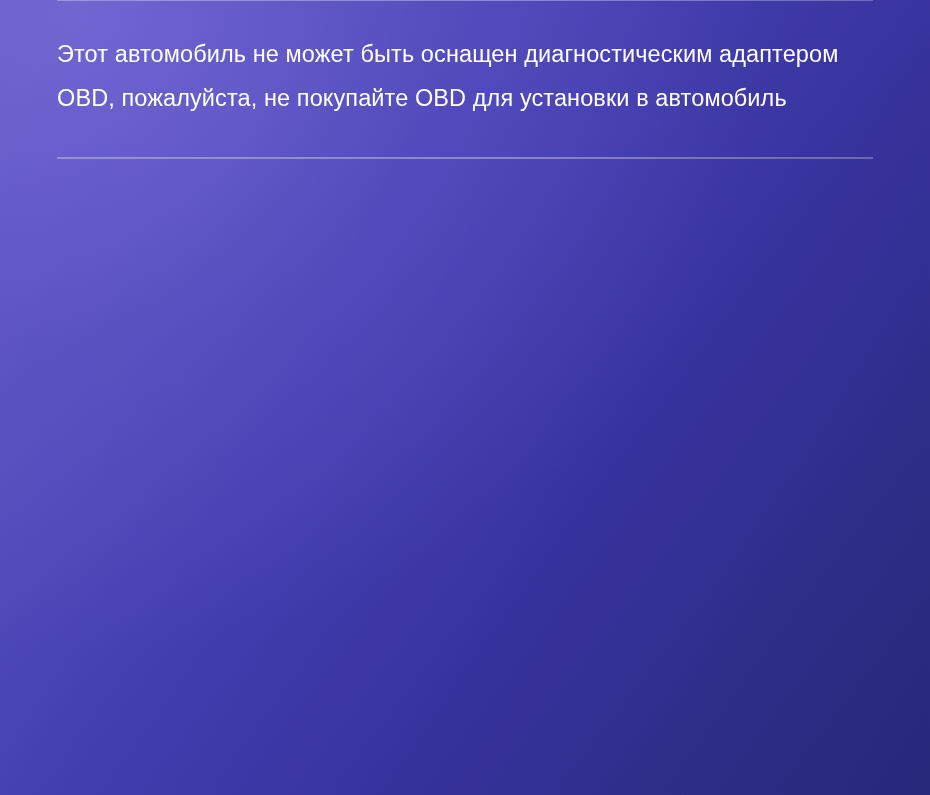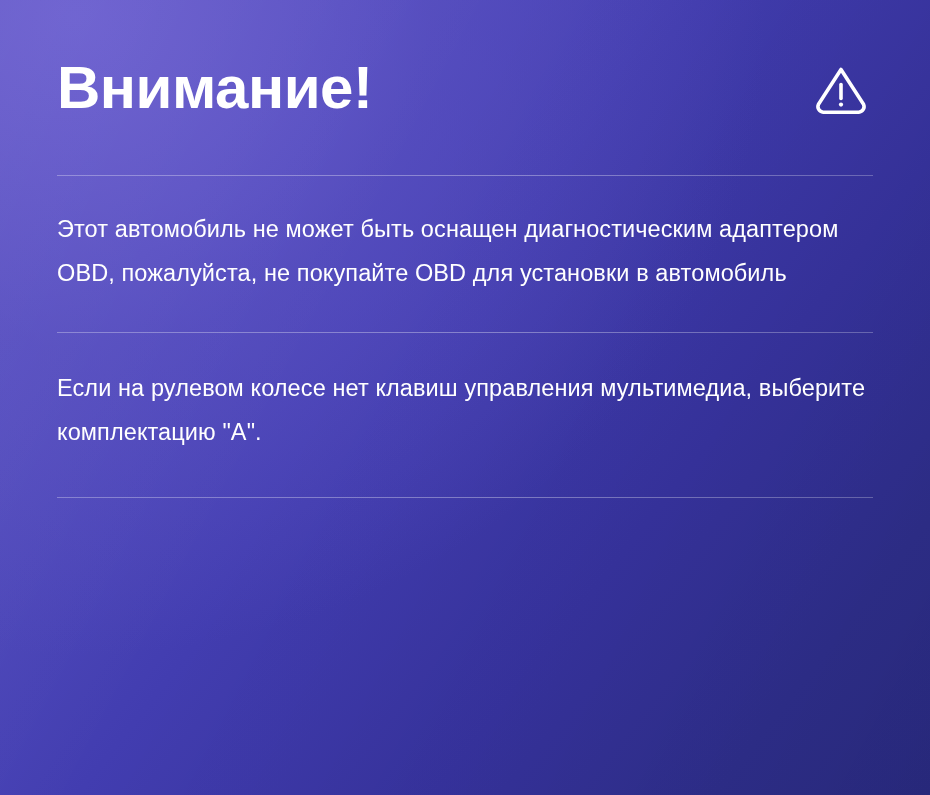--- a/index.html
+++ b/index.html
@@ -87,37 +87,25 @@
   .section-1 { padding: 31px 4px 37px 0; text-align: left; }
   .section-2 { padding: 33px 4px 43px 0; text-align: left; }
   .section-3 { padding: 32px 2px 0 0; text-align: justify; text-align-last: left; }
 </style>
 </head>
 <body>
 
 <div class="notice-card">
   <div class="card-inner">
 
-    <div class="header-row">
-      <h1 class="title">Внимание!</h1>
-
-      <span class="warning-icon">
-        <svg viewBox="0 0 60 60" xmlns="http://www.w3.org/2000/svg" aria-hidden="true">
-          <path d="M30 9.5 L52.5 44.2 A5.6 5.6 0 0 1 47.8 52.2 L12.2 52.2 A5.6 5.6 0 0 1 7.5 44.2 Z" fill="none" stroke="#ffffff" stroke-width="3.6" stroke-linejoin="round" stroke-linecap="round"></path>
-          <line x1="30" y1="24.5" x2="30" y2="38.5" stroke="#ffffff" stroke-width="3.6" stroke-linecap="round"></line>
-          <circle cx="30" cy="44.6" r="2.1" fill="#ffffff"></circle>
-        </svg>
-      </span>
-    </div>
 
     <hr class="divider">
 
     <p class="section section-1">Этот автомобиль не может быть оснащен диагностическим адаптером OBD, пожалуйста, не покупайте OBD для установки в автомобиль</p>
 
     <hr class="divider">
 
-    <p class="section section-2">Если на рулевом колесе нет клавиш управления мультимедиа, выберите комплектацию "A".</p>
 
     <hr class="divider">
 
 
   </div>
 </div>
 
 </body></html>

